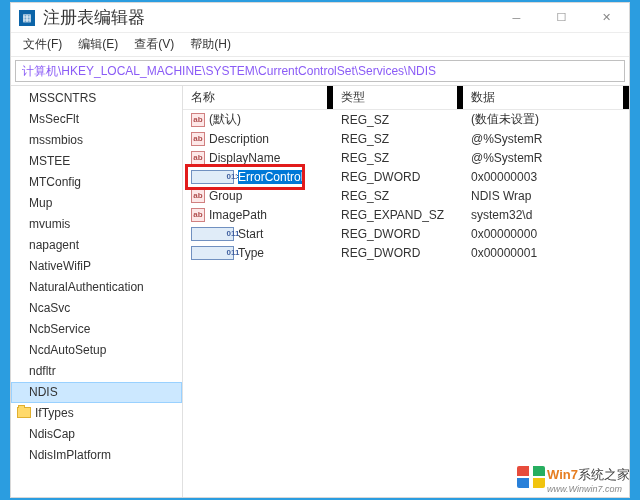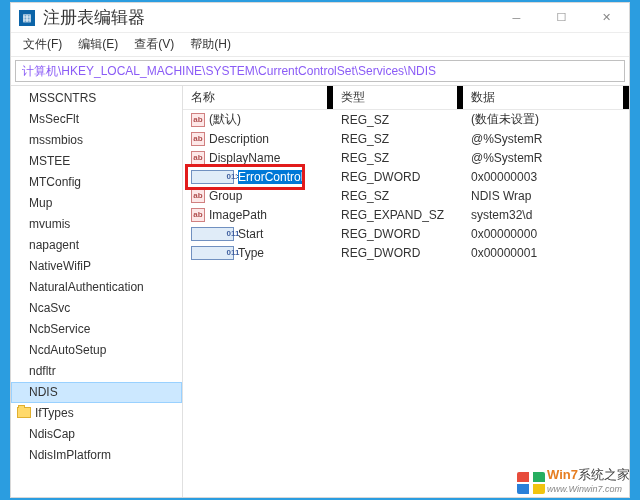--- a/index.html
+++ b/index.html
@@ -33,21 +33,21 @@
 .list-row { display: flex; height: 19px; align-items: center; }
 .cell { padding: 0 8px; white-space: nowrap; overflow: hidden; }
 .cell-name { width: 150px; display: flex; align-items: center; gap: 4px; }
 .cell-type { width: 130px; }
 .cell-data { flex: 1; }
 .reg-icon { width: 14px; height: 14px; flex-shrink: 0; display: inline-flex; align-items: center; justify-content: center; font-size: 8px; font-weight: bold; border: 1px solid; }
 .reg-icon.str { background: #fde8e8; border-color: #d08080; color: #b05050; }
 .reg-icon.bin { background: #e0ecf8; border-color: #7090c0; color: #4060a0; padding-left: 41px; }
 .list-row.selected .name-text { background: #0078d7; color: #fff; padding: 0 0; outline: 1px dotted #fff; }
 .highlight-box { position: absolute; border: 3px solid #e21b1b; pointer-events: none; }
-.watermark { position: absolute; right: 10px; bottom: 6px; font-size: 13px; color: #444; display: flex; align-items: flex-end; gap: 2px; }
+.watermark { position: absolute; right: 10px; bottom: 6px; font-size: 13px; color: #444; display: flex; align-items: flex-start; gap: 2px; }
 .watermark .flag { width: 28px; height: 22px; position: relative; }
 .flag span { position: absolute; width: 12px; height: 10px; }
 .f1 { background: #e74c3c; top: 0; left: 0; border-radius: 2px 0 0 0; }
 .f2 { background: #27ae60; top: 0; right: 0; border-radius: 0 2px 0 0; }
 .f3 { background: #2980d9; bottom: 0; left: 0; border-radius: 0 0 0 2px; }
 .f4 { background: #f1c40f; bottom: 0; right: 0; border-radius: 0 0 2px 0; }
 .watermark b { color: #e67e22; }
 .wm-sub { font-size: 9px; color: #888; display: block; font-style: italic; }
 </style>
 </head>

